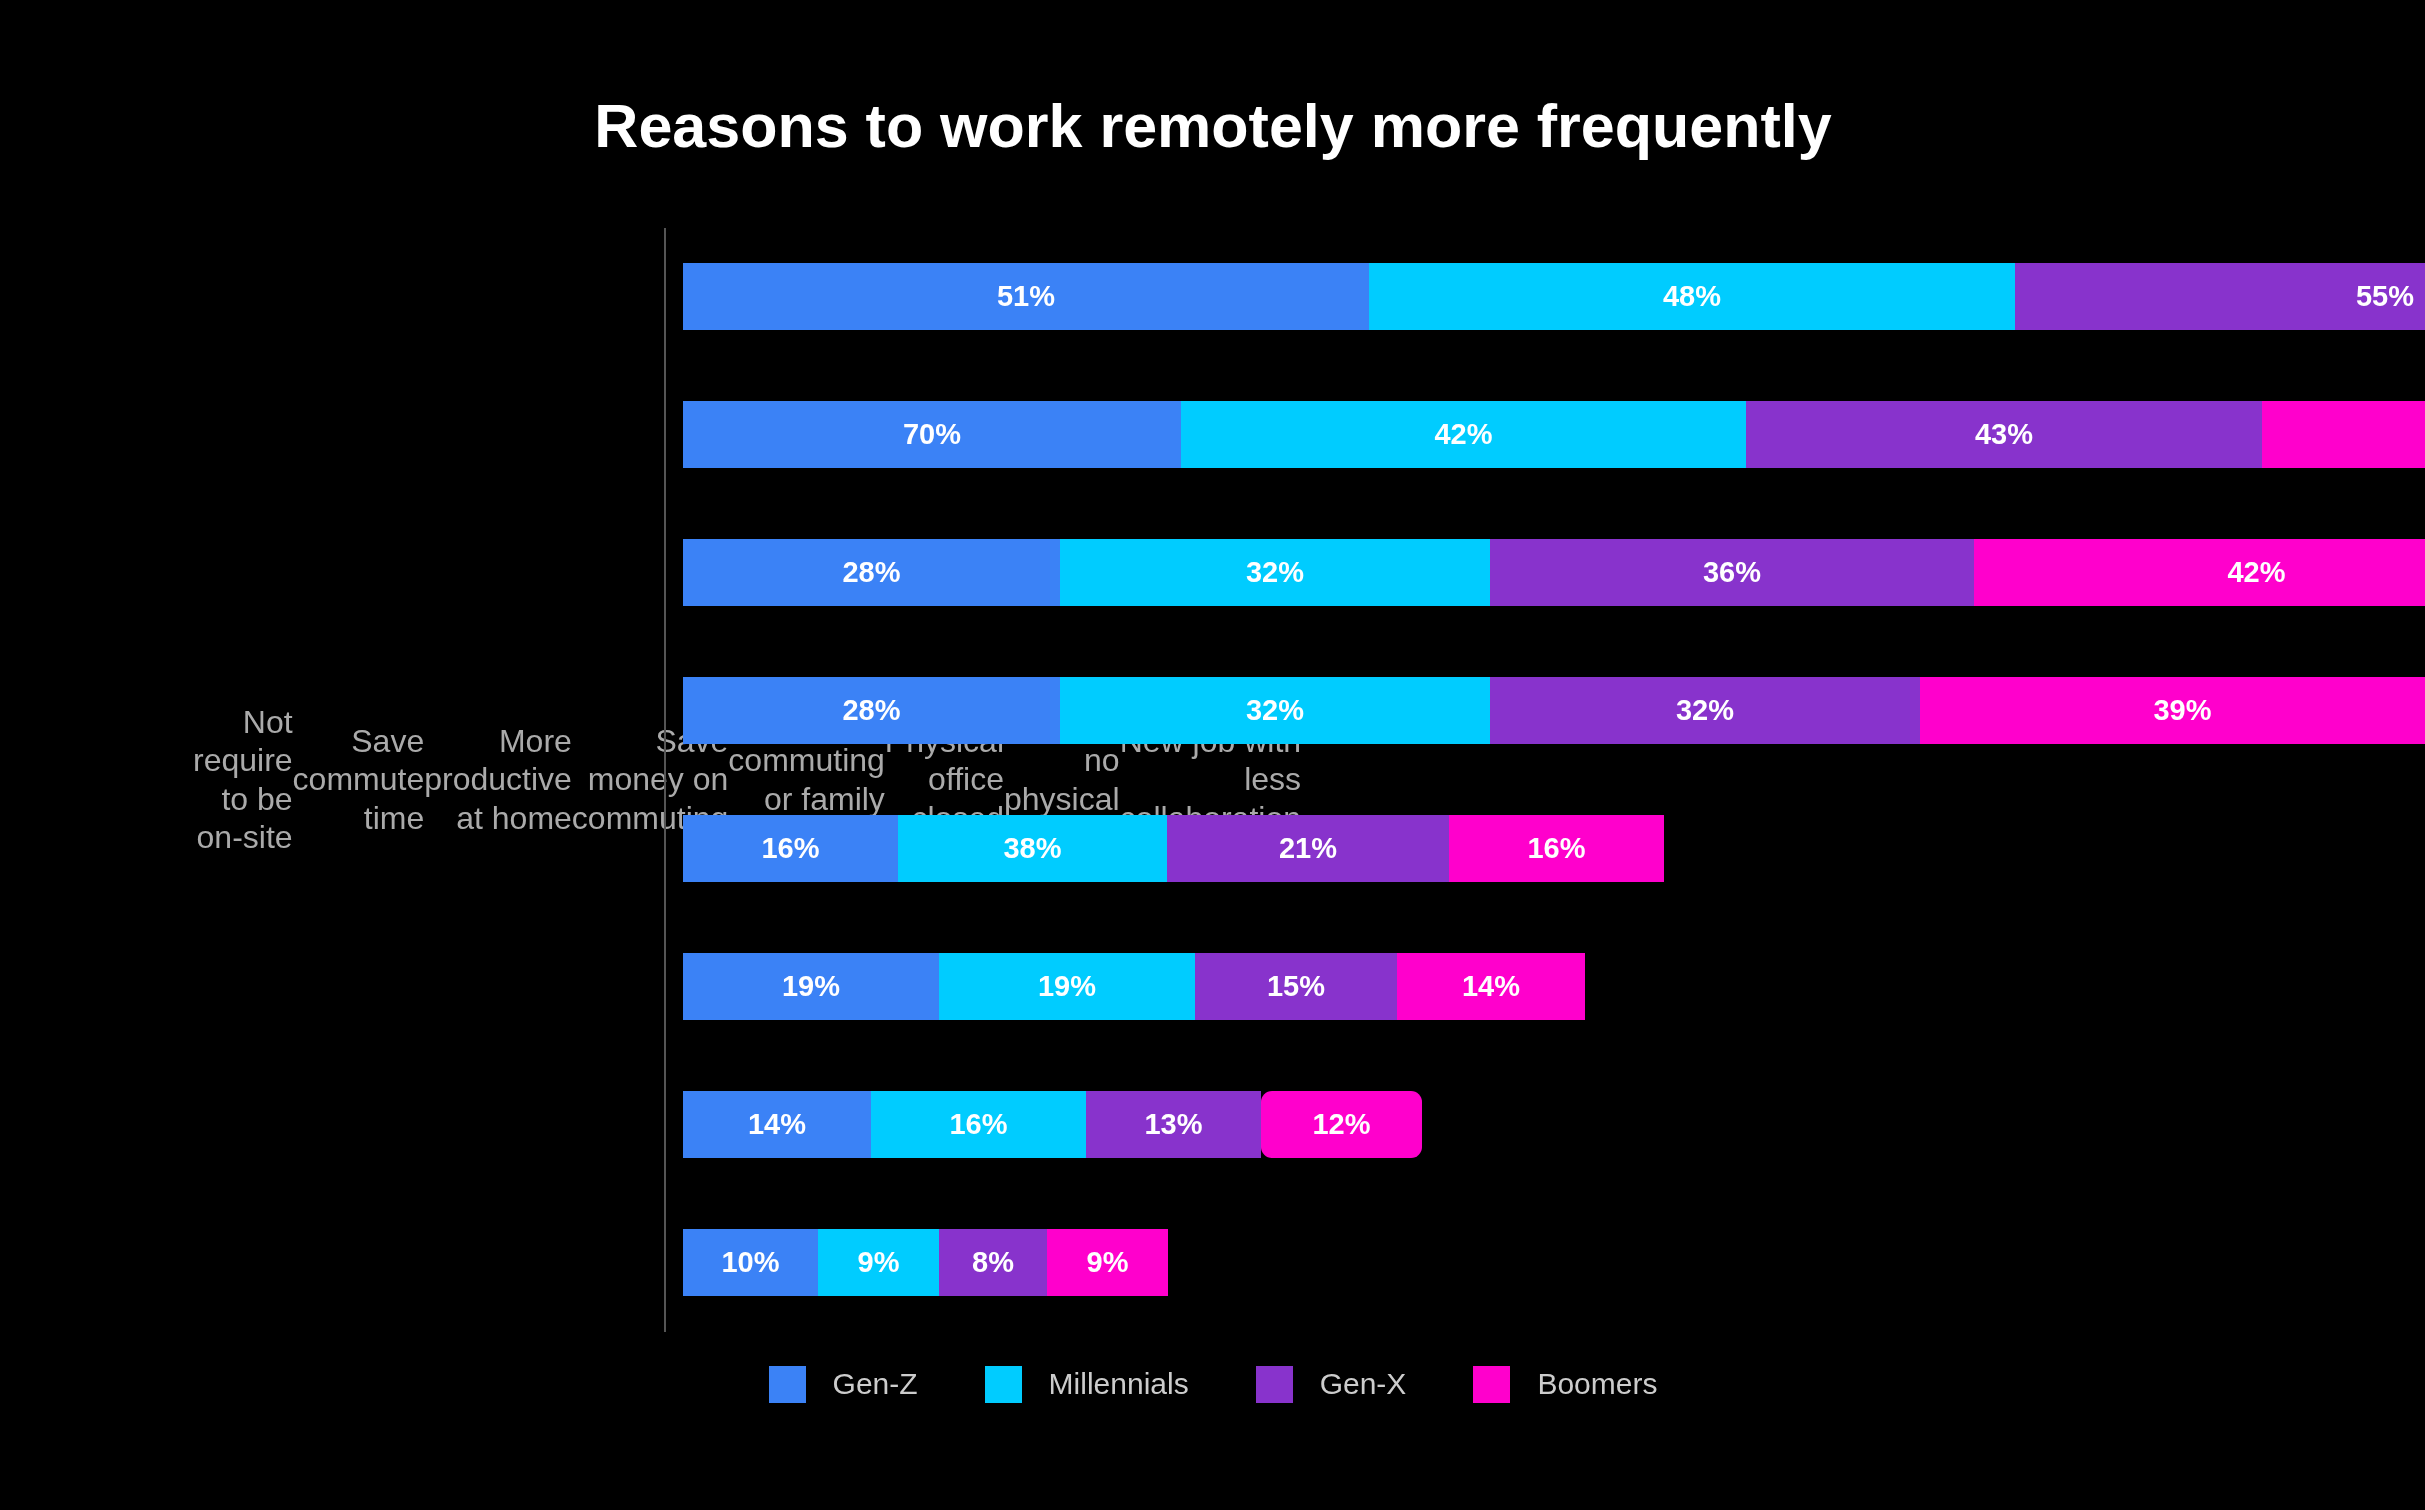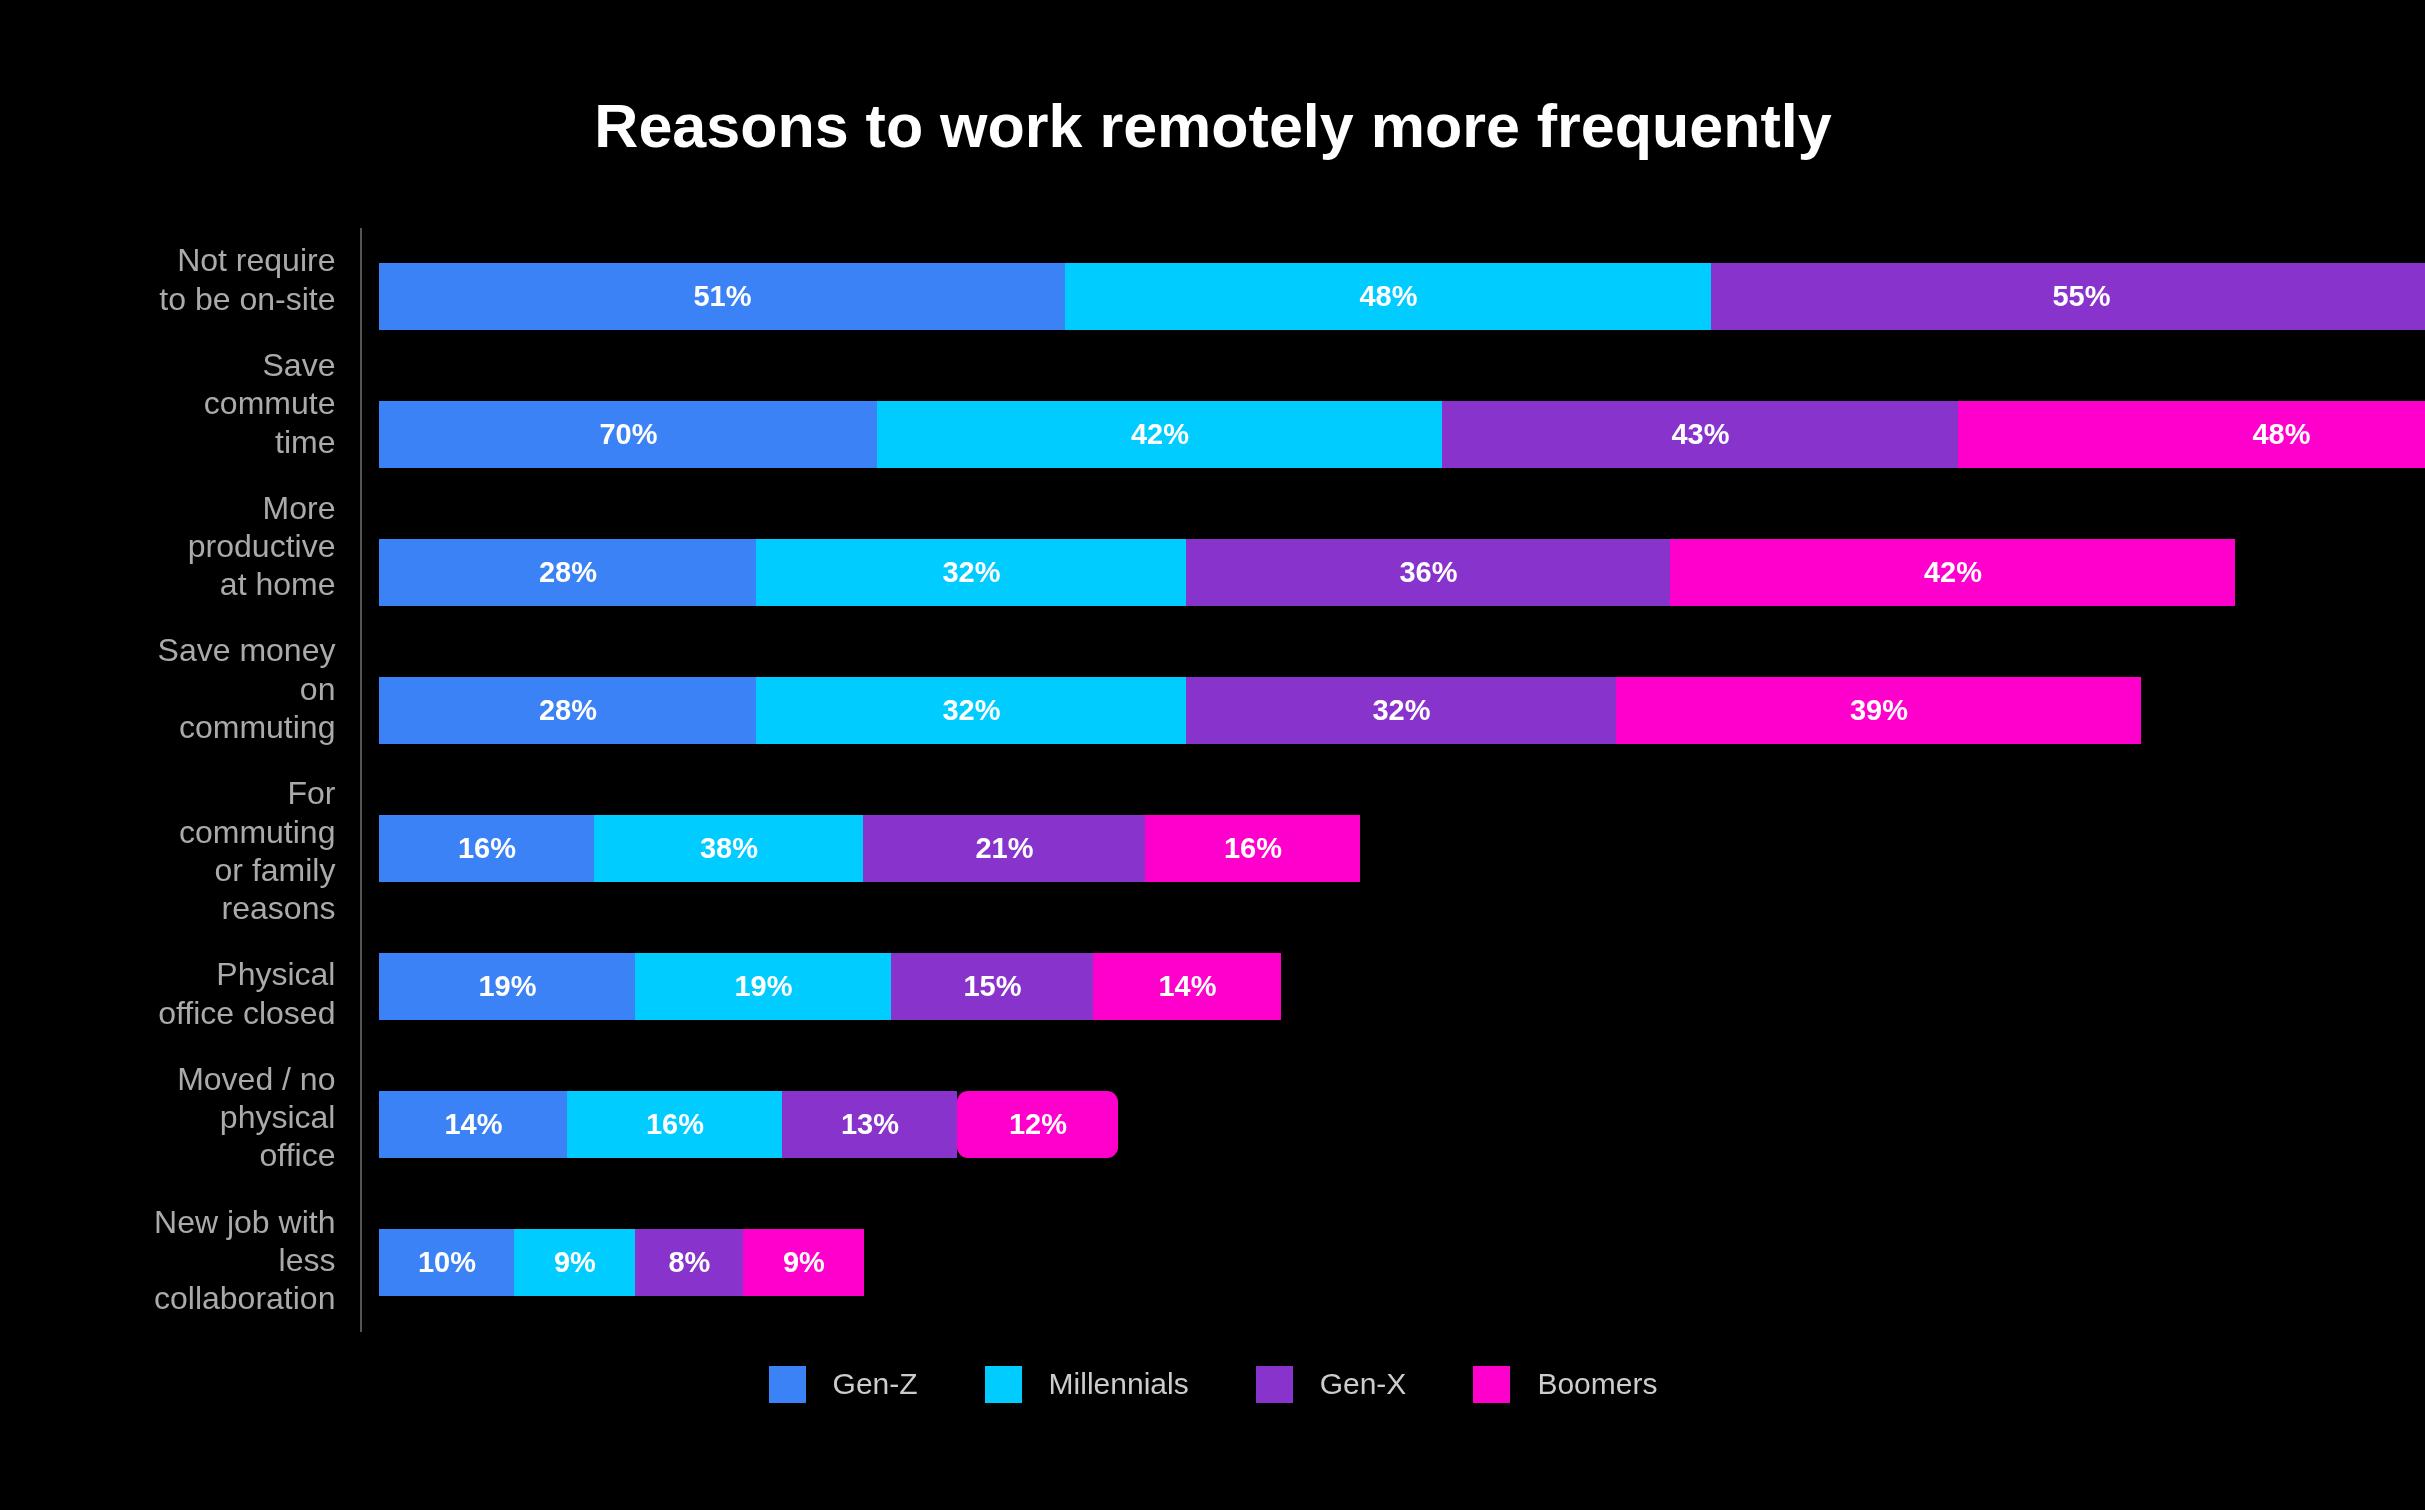--- a/index.html
+++ b/index.html
@@ -28,25 +28,26 @@
       margin-bottom: 67px;
       text-align: center;
     }
     .chart-body {
       display: flex;
       width: 100%;
       flex: 1;
     }
     .y-labels {
       display: flex;
-      flex-direction: column;
+      flex-direction: row;
       justify-content: space-around;
       width: 471px;
       padding-right: 25px;
       text-align: right;
+      margin-left: 39px;
     }
     .y-label {
       color: #aaa;
       font-size: 32px;
       line-height: 1.2;
       display: flex;
       align-items: center;
       justify-content: flex-end;
     }
     .bars-area {

